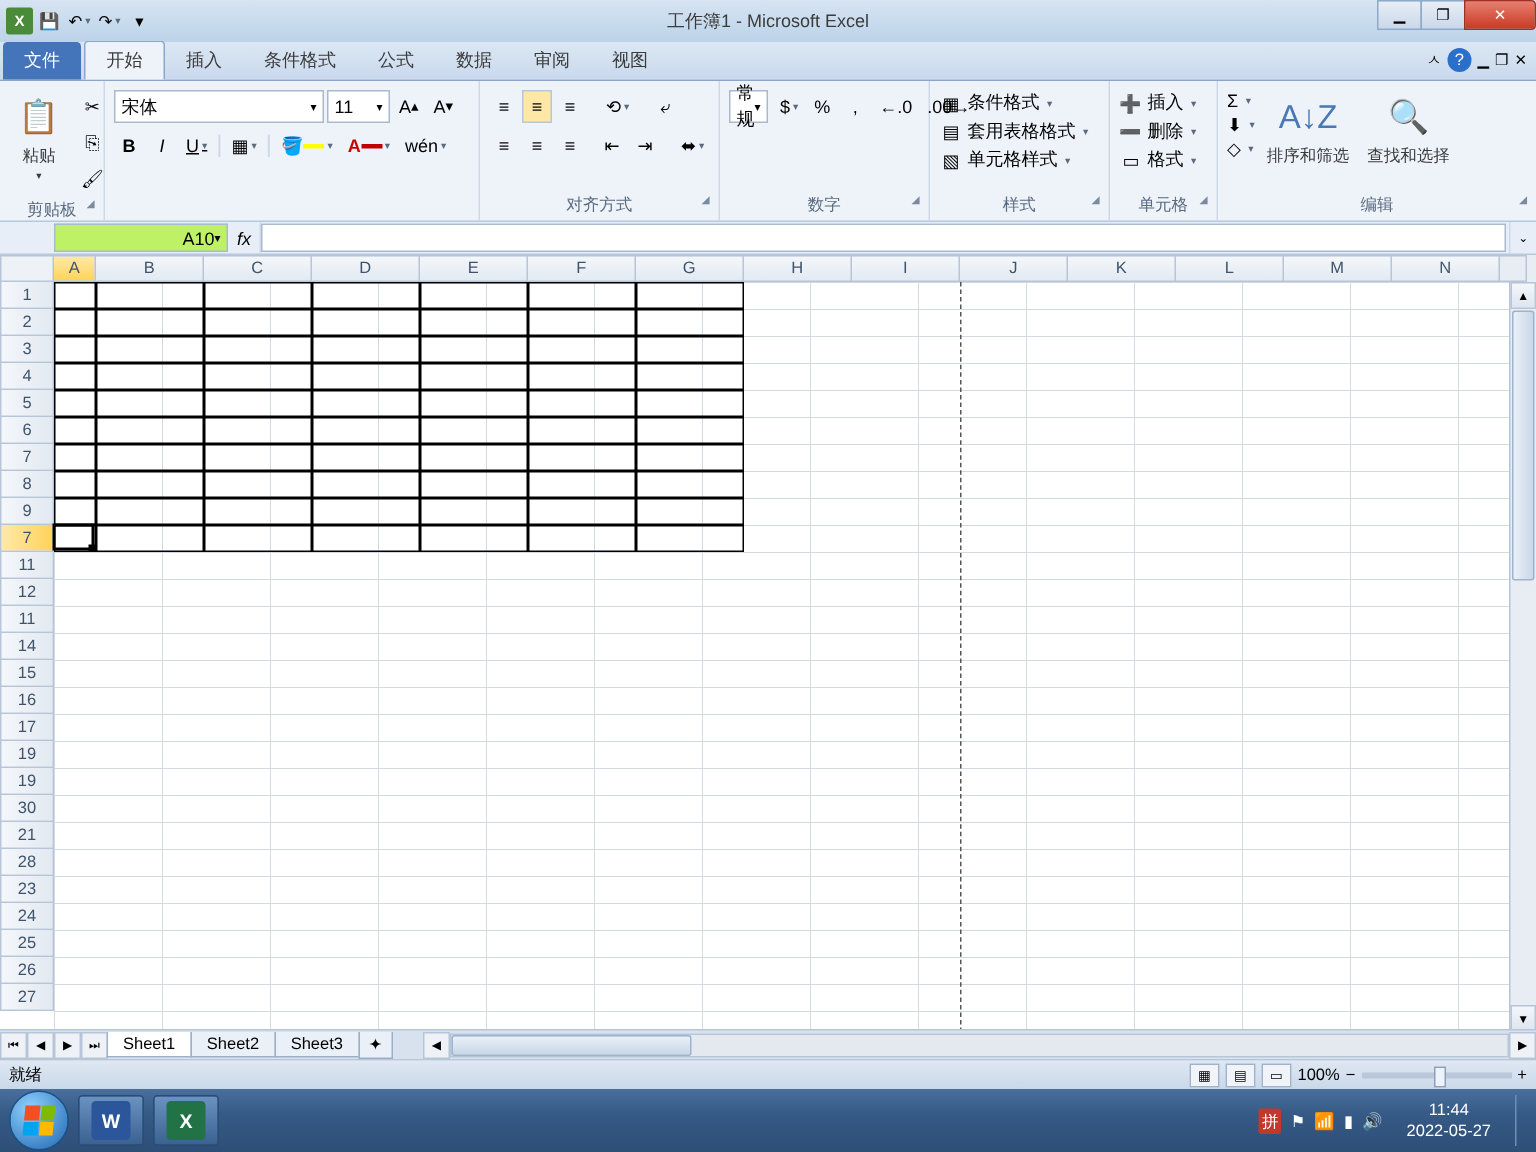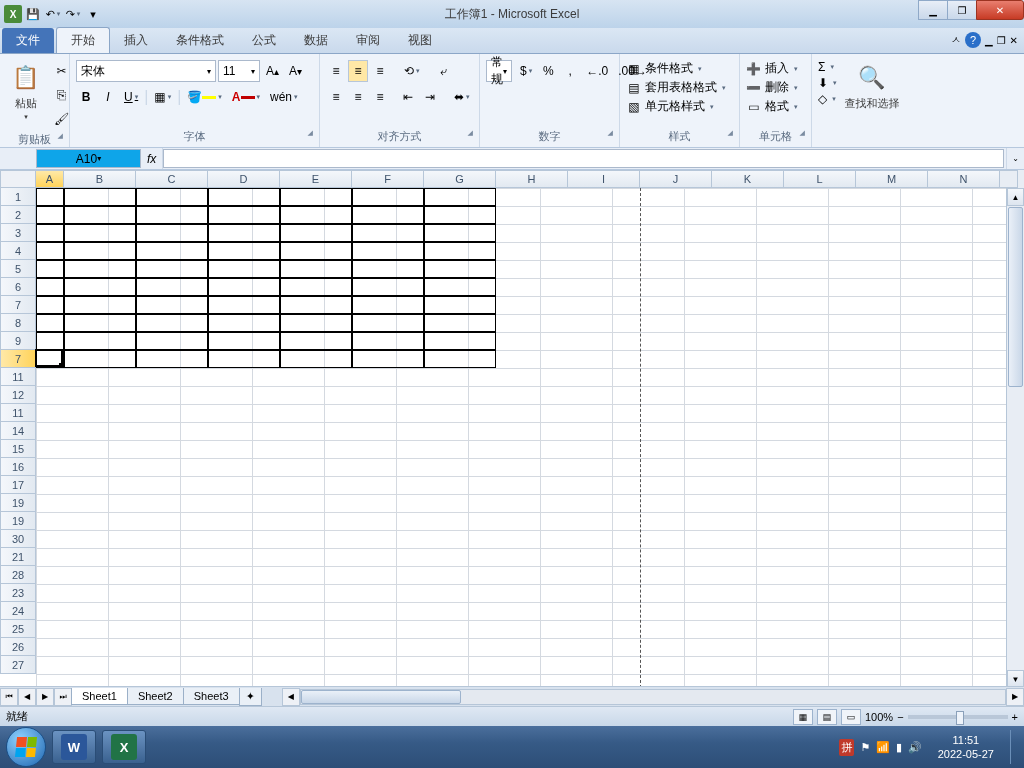--- a/index.html
+++ b/index.html
@@ -37,21 +37,21 @@
 .small-btn.boxed { border:1px solid #b7c6d9; background:#fff; }
 .dd::after { content:"▾"; font-size:7px; margin-left:2px; color:#5a6b80; }
 .font-box { width:140px; height:22px; border:1px solid #abb9cc; background:#fff; font-size:12px; padding:0 4px; display:flex; align-items:center; justify-content:space-between; }
 .size-box { width:42px; height:22px; border:1px solid #abb9cc; background:#fff; font-size:12px; padding:0 4px; display:flex; align-items:center; justify-content:space-between; }
 .icon-txt { display:flex; align-items:center; gap:3px; font-size:12px; white-space:nowrap; }
 .icon-sq { width:16px; height:16px; display:inline-flex; align-items:center; justify-content:center; font-size:12px; }
 .color-bar { display:inline-block; width:14px; height:3px; }
 
 
 .namebar { height:22px; background:#e8eef7; border-bottom:1px solid #b6c8de; display:flex; align-items:stretch; }
-.namebox { width:105px; border:1px solid #abb9cc; background:#0ea5e9; margin:1px 0 1px 36px; display:flex; align-items:center; padding:0 4px; font-size:12px; justify-content:center; }
+.namebox { width:116px; border:1px solid #abb9cc; background:#bef264; margin:1px 0 1px 36px; display:flex; align-items:center; padding:0 4px; font-size:12px; justify-content:flex-end; }
 .fx-controls { display:flex; align-items:center; padding:0 6px; gap:6px; border-right:1px solid #cdd9e8; }
 .fx-label { font-style:italic; font-size:12px; }
 .formula-input { flex:1; background:#fff; border:1px solid #abb9cc; margin:1px 2px 1px 0; }
 
 
 .grid-wrap { position:absolute; top:170px; left:0; right:0; bottom:80px; display:flex; flex-direction:column; }
 .colhdrs { height:18px; display:flex; background:#e8edf4; }
 .selall { width:36px; border:1px solid #b6c6d8; background:#eef1f6; }
 .colhdr { width:72px; border:1px solid #b6c6d8; border-left:none; background:linear-gradient(#f4f7fb,#e2e9f1); font-size:11px; display:flex; align-items:center; justify-content:center; color:#3f536b; }
 .colhdr.selcol { background:linear-gradient(#ffe9a8,#ffd35a); }
@@ -190,21 +190,20 @@
             <span>🪣</span>
             <span class="color-bar" style="background:#ffff00"></span>
           </div>
         <div class="small-btn dd">
             <b style="color:#c00">A</b>
             <span class="color-bar" style="background:#c00000"></span>
           </div>
         <div class="small-btn dd">wén</div>
       </div>
     </div>
-    <div class="rgroup-label">字体</div>
   </div>
 
   <div class="rgroup" style="width:160px">
     <div class="rgroup-body" style="flex-direction:column;gap:4px">
       <div class="row">
         <div class="small-btn">≡</div>
         <div class="small-btn boxed" style="background:#ffe8a6">≡</div>
         <div class="small-btn">≡</div>
         <span style="width:6px"></span>
         <div class="small-btn dd">⟲</div>
@@ -289,24 +288,29 @@
             <span>Σ</span>
           </div>
         <div class="icon-txt dd">
             <span>⬇</span>
           </div>
         <div class="icon-txt dd">
             <span>◇</span>
           </div>
       </div>
       <div class="big-btn">
+        <div class="ico" style="color:#4a78b5">A↓Z</div>
+        <span>排序和筛选</span>
+      </div>
+      <div class="big-btn">
         <div class="ico">🔍</div>
         <span>查找和选择</span>
       </div>
     </div>
+    <div class="rgroup-label" style="text-align:center">编辑</div>
   </div>
 </div>
 
 <div class="namebar">
   <div class="namebox">
       <span>A10</span>
       <span style="font-size:8px">▾</span>
     </div>
   <div class="fx-controls">
     <span class="fx-label">fx</span>
@@ -502,18 +506,18 @@
     </div>
   <div class="tray">
     <div class="tray-icons">
       <span style="background:#c0392b;padding:1px 2px;border-radius:2px">拼</span>
       <span>⚑</span>
       <span>📶</span>
       <span>▮</span>
       <span>🔊</span>
     </div>
     <div class="clock">
-      <div>11:51</div>
+      <div>11:44</div>
       <div>2022-05-27</div>
     </div>
     <div style="width:8px;height:34px;border-left:1px solid #6b8fb8"></div>
   </div>
 </div>
 
 </body></html>

